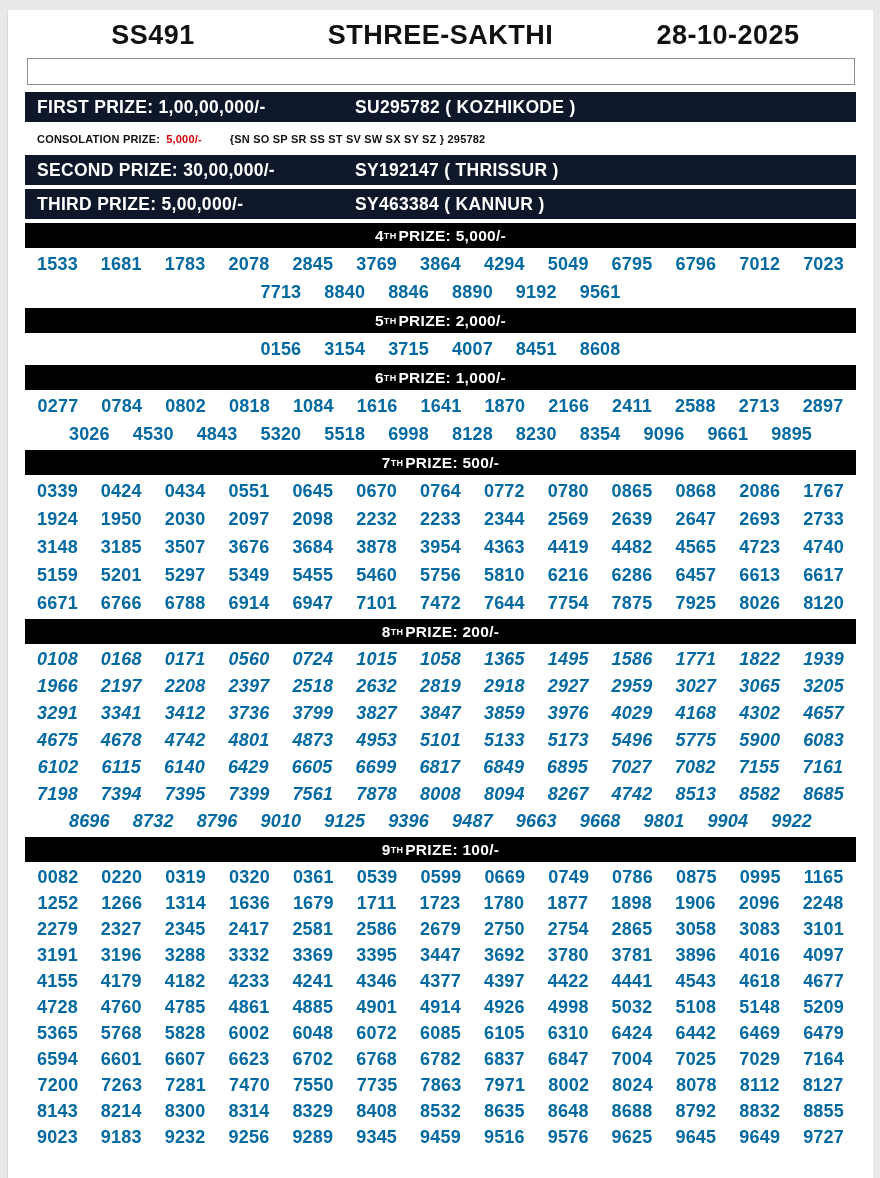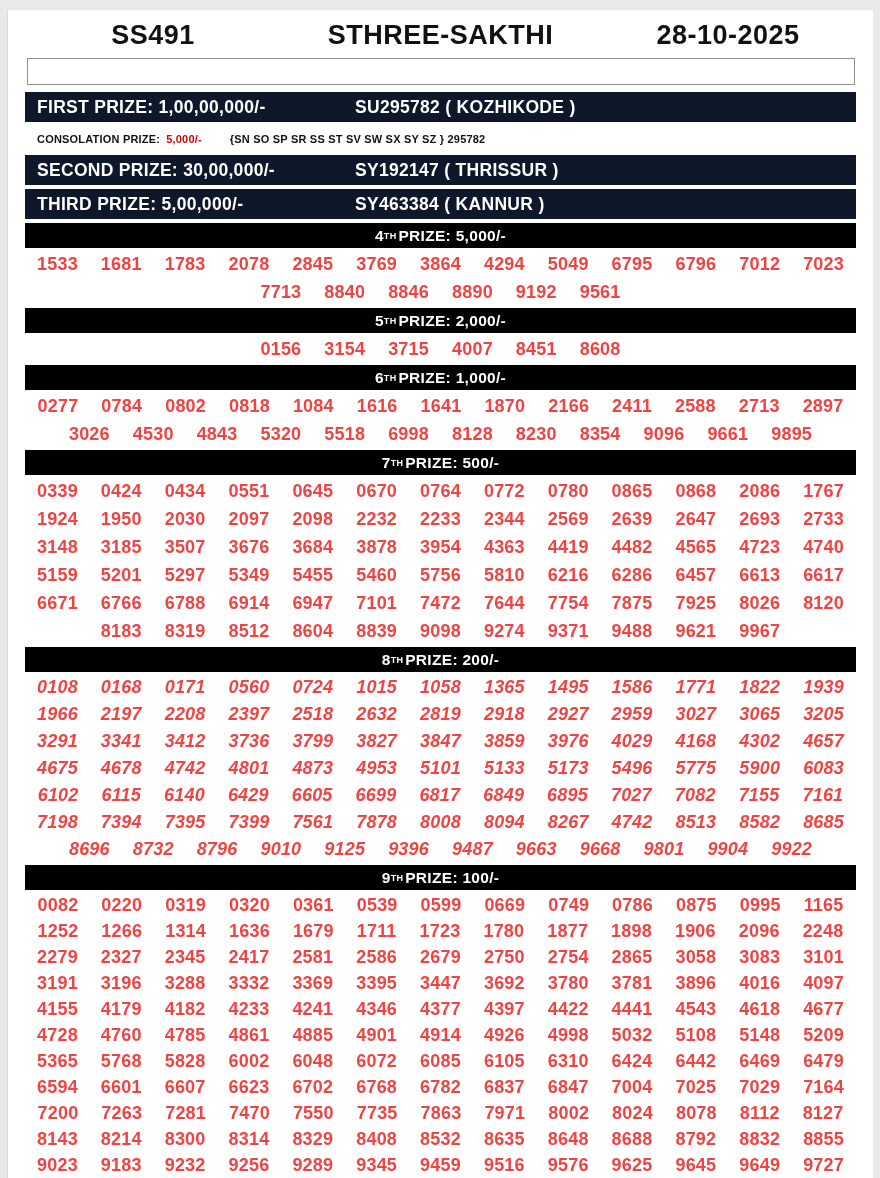--- a/index.html
+++ b/index.html
@@ -93,21 +93,21 @@
     vertical-align: super;
     line-height: 0;
     margin-right: 2px;
   }
   .numrow {
     display: flex;
     justify-content: center;
     gap: 23px;
     font-weight: 700;
     font-size: 18px;
-    color: #ef4444;
+    color: #0369a1;
     letter-spacing: 0.2px;
   }
   .rows-a .numrow { line-height: 28px; }   
   .rows-b .numrow { line-height: 27px; font-style: italic; }   
   .rows-c .numrow { line-height: 26px; }   
   .tier { margin-bottom: 2px; }
 </style>
 </head>
 <body>
 
@@ -298,33 +298,20 @@
           <span>6947</span>
           <span>7101</span>
           <span>7472</span>
           <span>7644</span>
           <span>7754</span>
           <span>7875</span>
           <span>7925</span>
           <span>8026</span>
           <span>8120</span>
         </div>
-        <div class="numrow">
-          <span>8183</span>
-          <span>8319</span>
-          <span>8512</span>
-          <span>8604</span>
-          <span>8839</span>
-          <span>9098</span>
-          <span>9274</span>
-          <span>9371</span>
-          <span>9488</span>
-          <span>9621</span>
-          <span>9967</span>
-        </div>
       </div>
       <div class="tier rows-b">
         <div class="tierbar">
           <span>8</span>
           <sup>TH</sup>
           <span> PRIZE: 200/-</span>
         </div>
         <div class="numrow">
           <span>0108</span>
           <span>0168</span>

